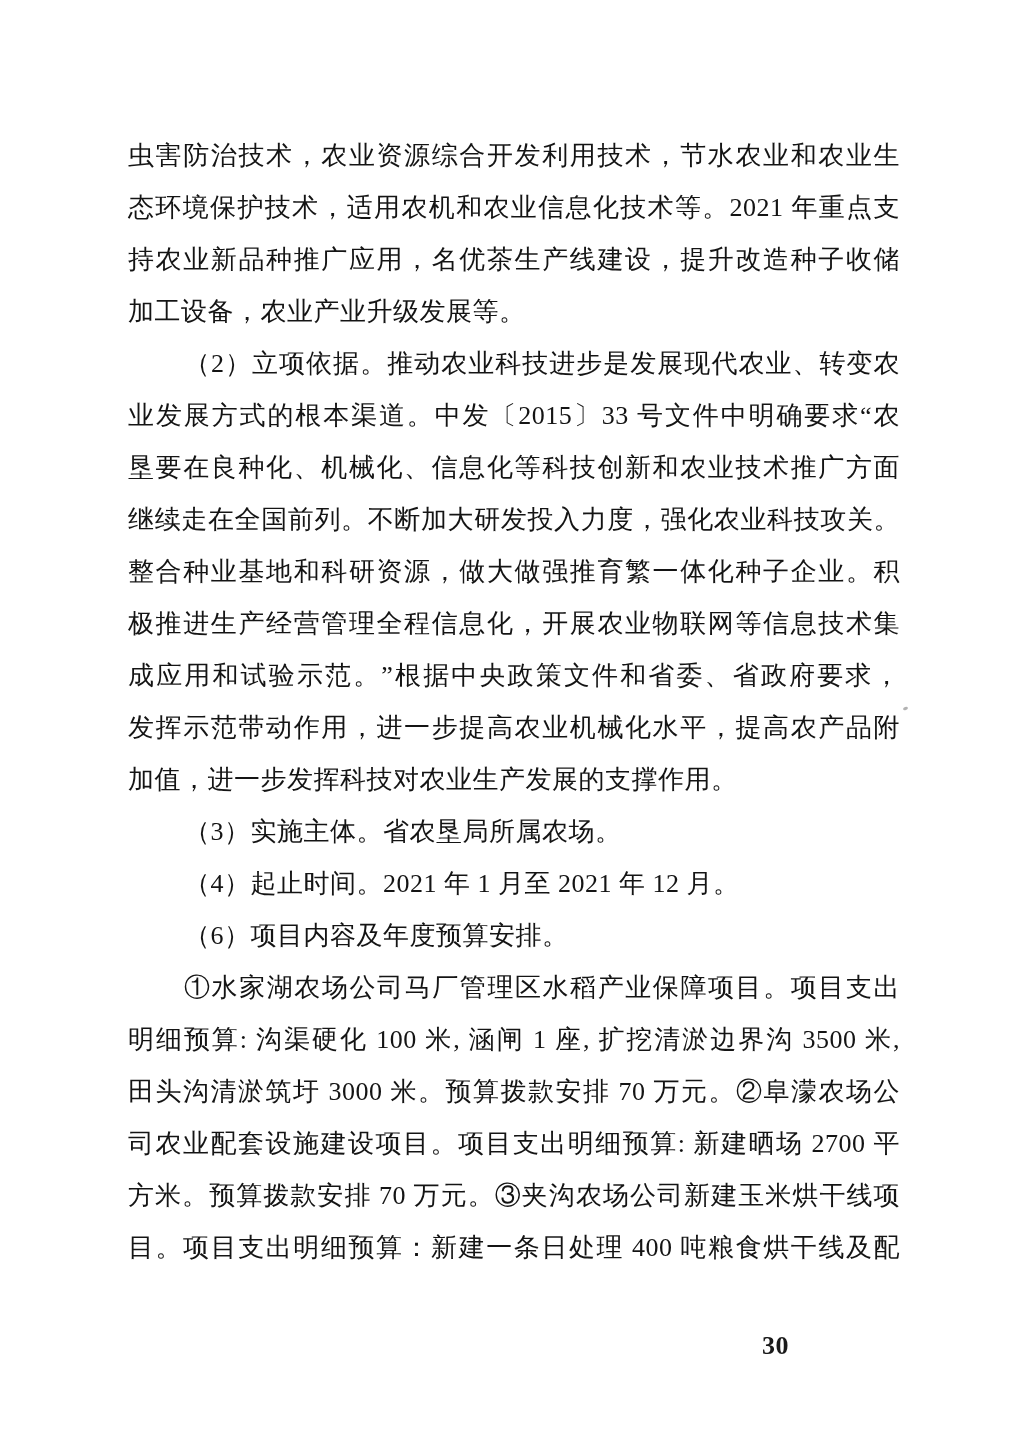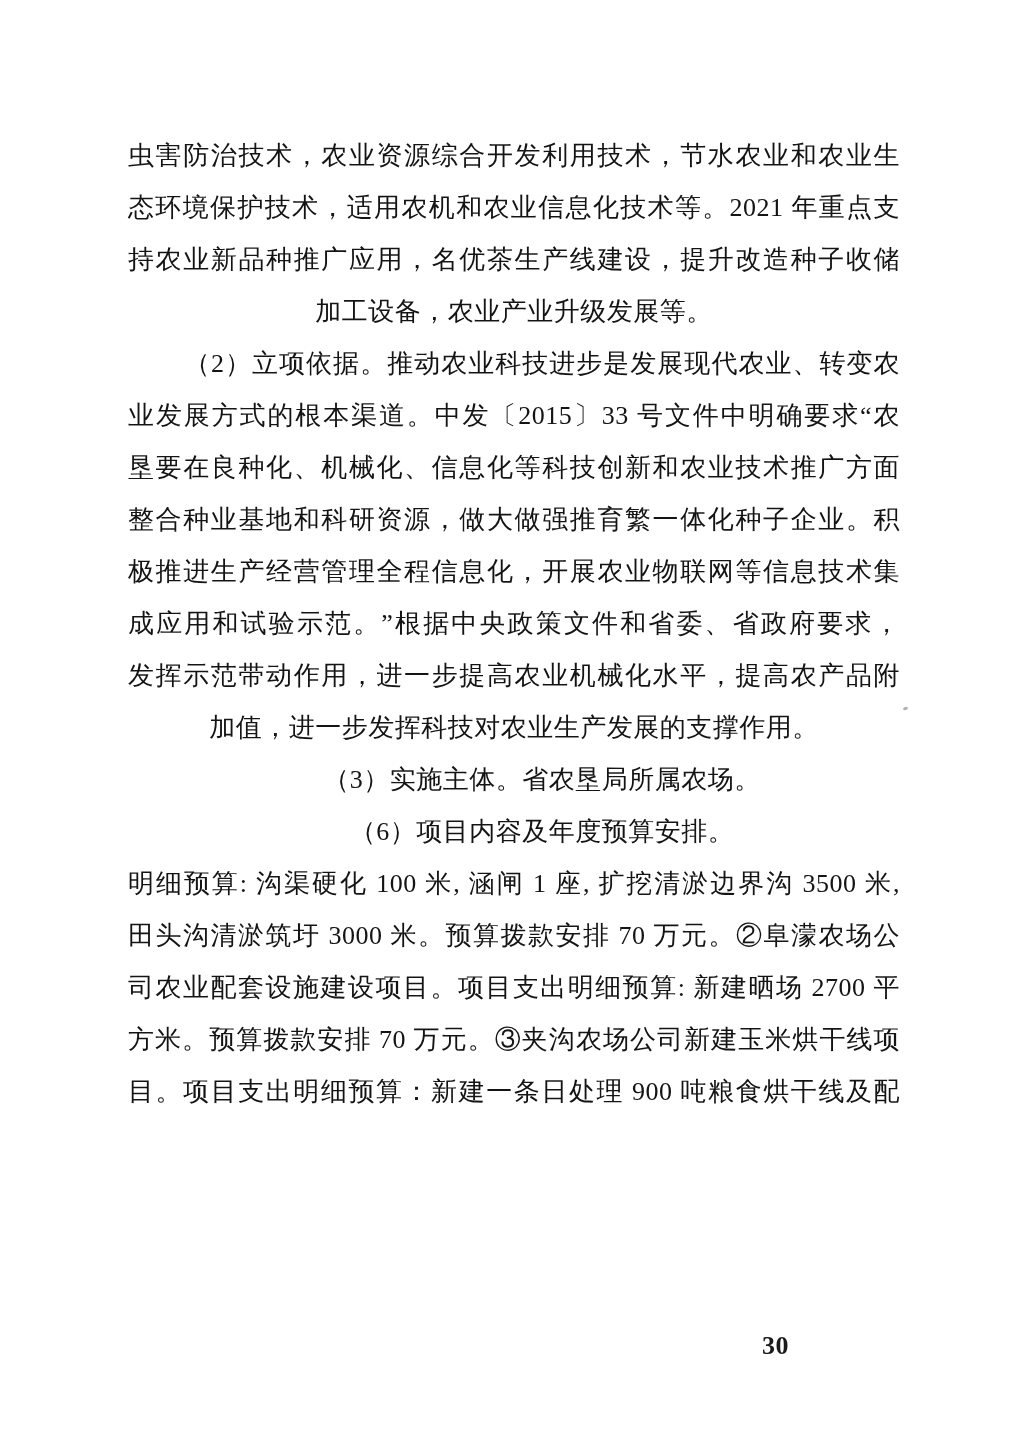--- a/index.html
+++ b/index.html
@@ -20,21 +20,21 @@
     position: absolute;
     left: 128px;
     top: 130px;
     width: 772px;
   }
   .ln {
     font-size: 26px;
     line-height: 52px;
     height: 52px;
     white-space: nowrap;
-    text-align: center;
+    text-align: left;
     letter-spacing: 0.5px;
     color: #141414;
     -webkit-font-smoothing: antialiased;
   }
   .ln.j {
     white-space: normal;
     text-align: justify;
     text-align-last: justify;
     text-justify: inter-character;
   }
@@ -67,30 +67,33 @@
 
 <div class="page">
   <div class="content">
     <div class="ln j">虫害防治技术，农业资源综合开发利用技术，节水农业和农业生</div>
     <div class="ln j">态环境保护技术，适用农机和农业信息化技术等。2021 年重点支</div>
     <div class="ln j">持农业新品种推广应用，名优茶生产线建设，提升改造种子收储</div>
     <div class="ln">加工设备，农业产业升级发展等。</div>
     <div class="ln j ind">（2）立项依据。推动农业科技进步是发展现代农业、转变农</div>
     <div class="ln j">业发展方式的根本渠道。中发〔2015〕33 号文件中明确要求“农</div>
     <div class="ln j">垦要在良种化、机械化、信息化等科技创新和农业技术推广方面</div>
+    <div class="ln j">继续走在全国前列。不断加大研发投入力度，强化农业科技攻关。</div>
     <div class="ln j">整合种业基地和科研资源，做大做强推育繁一体化种子企业。积</div>
     <div class="ln j">极推进生产经营管理全程信息化，开展农业物联网等信息技术集</div>
     <div class="ln j">成应用和试验示范。”根据中央政策文件和省委、省政府要求，</div>
     <div class="ln j">发挥示范带动作用，进一步提高农业机械化水平，提高农产品附</div>
     <div class="ln">加值，进一步发挥科技对农业生产发展的支撑作用。</div>
     <div class="ln ind">（3）实施主体。省农垦局所属农场。</div>
+    <div class="ln ind">（4）起止时间。2021 年 1 月至 2021 年 12 月。</div>
     <div class="ln ind">（6）项目内容及年度预算安排。</div>
+    <div class="ln j ind">①水家湖农场公司马厂管理区水稻产业保障项目。项目支出</div>
     <div class="ln j">明细预算: 沟渠硬化 100 米, 涵闸 1 座, 扩挖清淤边界沟 3500 米,</div>
     <div class="ln j">田头沟清淤筑圩 3000 米。预算拨款安排 70 万元。②阜濛农场公</div>
     <div class="ln j">司农业配套设施建设项目。项目支出明细预算: 新建晒场 2700 平</div>
     <div class="ln j">方米。预算拨款安排 70 万元。③夹沟农场公司新建玉米烘干线项</div>
-    <div class="ln j">目。项目支出明细预算：新建一条日处理 900 吨粮食烘干线及配</div>
+    <div class="ln j">目。项目支出明细预算：新建一条日处理 400 吨粮食烘干线及配</div>
   </div>
 
   <div class="speck"></div>
 
   <div class="page-number">30</div>
 </div>
 
 </body></html>

